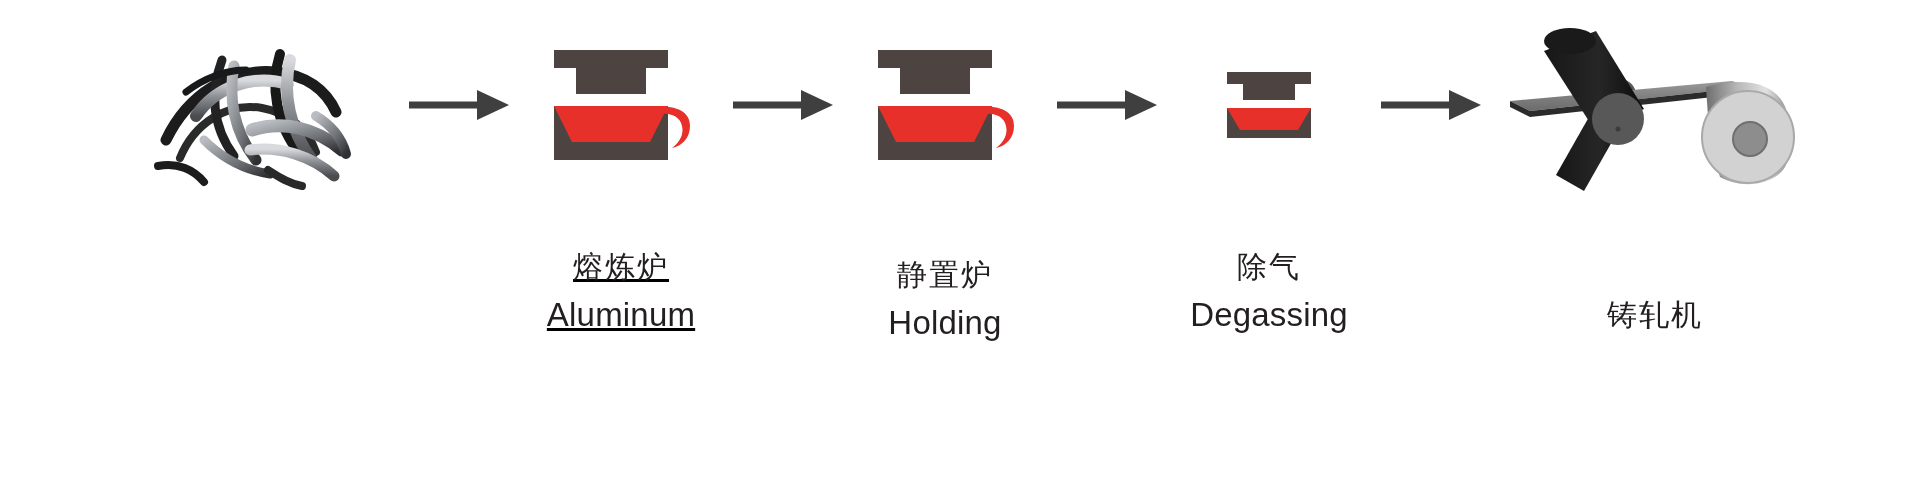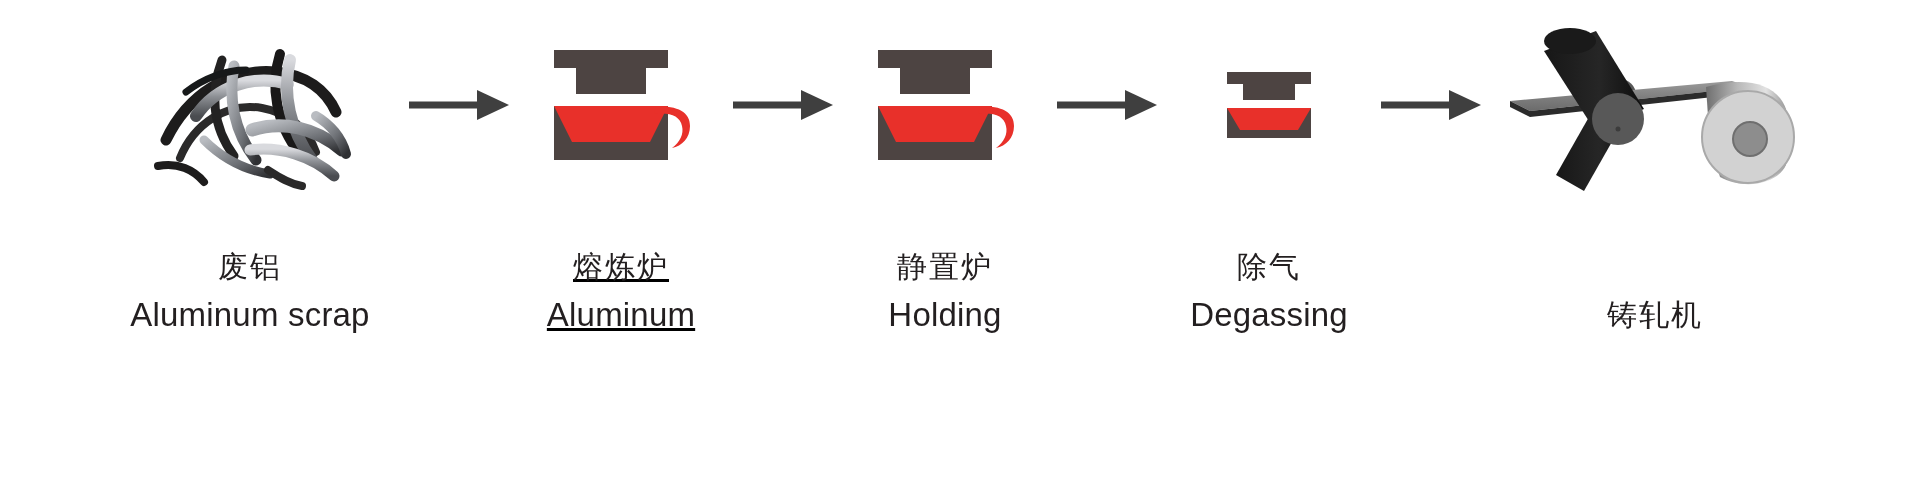--- a/index.html
+++ b/index.html
@@ -68,21 +68,21 @@
     display: flex;
     align-items: center;
     justify-content: center;
     height: 210px;
     flex: none;
   }
 
   
   .stage-scrap   { width: 300px; }
   .stage-melt    { width: 206px; text-decoration: underline; }
-  .stage-hold    { width: 206px; }
+  .stage-hold    { width: 206px; gap: 8px; }
   .stage-degas   { width: 206px; }
   .stage-mill    { width: 330px; gap: 48px; }
 
   .arrow-1 { width: 118px; }
   .arrow-2 { width: 118px; }
   .arrow-3 { width: 118px; }
   .arrow-4 { width: 118px; }
 
   svg { display: block; overflow: visible; }
 </style>
@@ -117,24 +117,20 @@
         <path d="M104,46 C98,78 104,112 126,140" fill="none" stroke="url(#shav2)" stroke-width="11" stroke-linecap="round"></path>
         <path d="M160,40 C152,74 160,110 182,140" fill="none" stroke="url(#shav1)" stroke-width="12" stroke-linecap="round"></path>
         <path d="M122,110 C152,100 186,108 212,130" fill="none" stroke="url(#shav2)" stroke-width="13" stroke-linecap="round"></path>
         <path d="M120,130 C150,126 182,136 204,156" fill="none" stroke="url(#shav1)" stroke-width="11" stroke-linecap="round"></path>
         <path d="M74,120 C92,138 114,150 140,154" fill="none" stroke="url(#shav2)" stroke-width="9" stroke-linecap="round"></path>
         <path d="M138,150 C150,158 160,164 172,166" fill="none" stroke="#2a2929" stroke-width="8" stroke-linecap="round"></path>
         <path d="M56,72 C74,58 96,50 116,50" fill="none" stroke="#17191a" stroke-width="7" stroke-linecap="round"></path>
         <path d="M186,96 C200,104 212,118 216,134" fill="none" stroke="url(#shav2)" stroke-width="10" stroke-linecap="round"></path>
       </svg>
     </div>
-    <div class="labels">
-      <div class="label-cn">废铝</div>
-      <div class="label-en">Aluminum scrap</div>
-    </div>
   </div>
 
   <div class="arrow arrow-1">
     <svg width="100" height="40" viewBox="0 0 100 40">
       <rect x="0" y="16.5" width="74" height="7" fill="#3f3f3f"></rect>
       <polygon points="68,5 100,20 68,35" fill="#3f3f3f"></polygon>
     </svg>
   </div>
 
   <div class="stage stage-melt">

